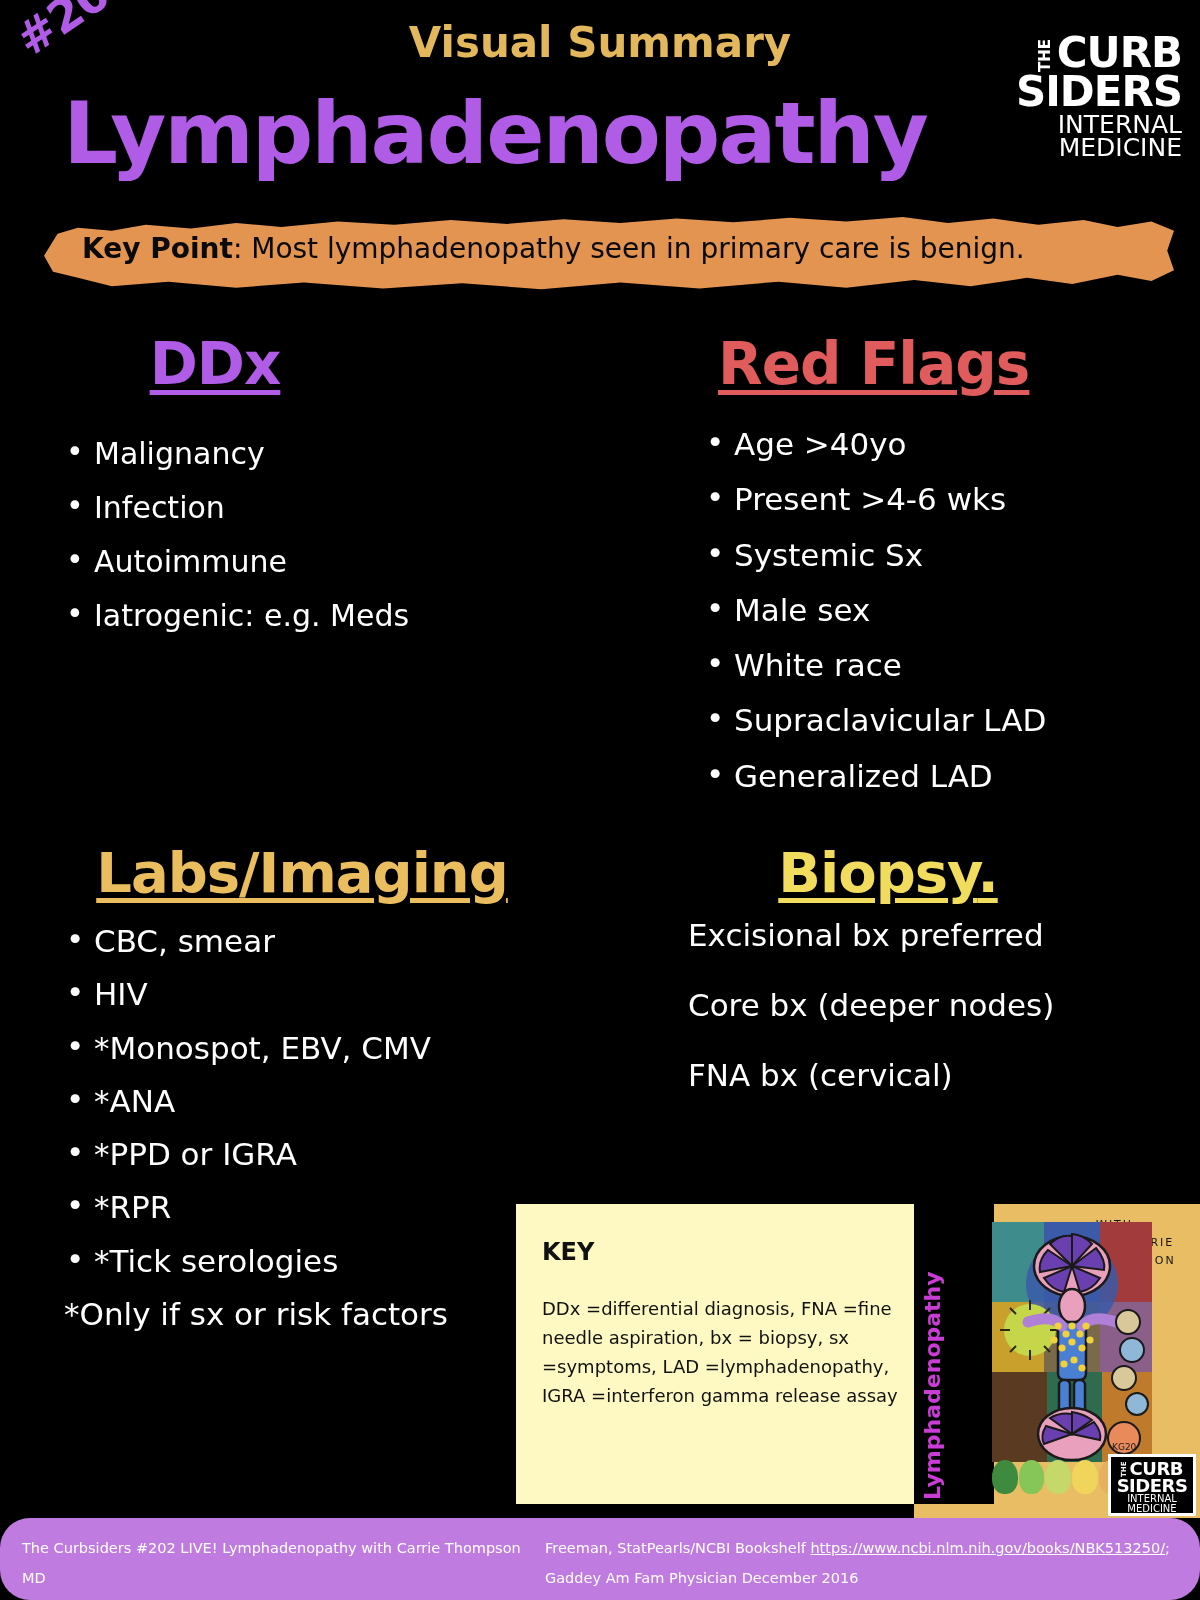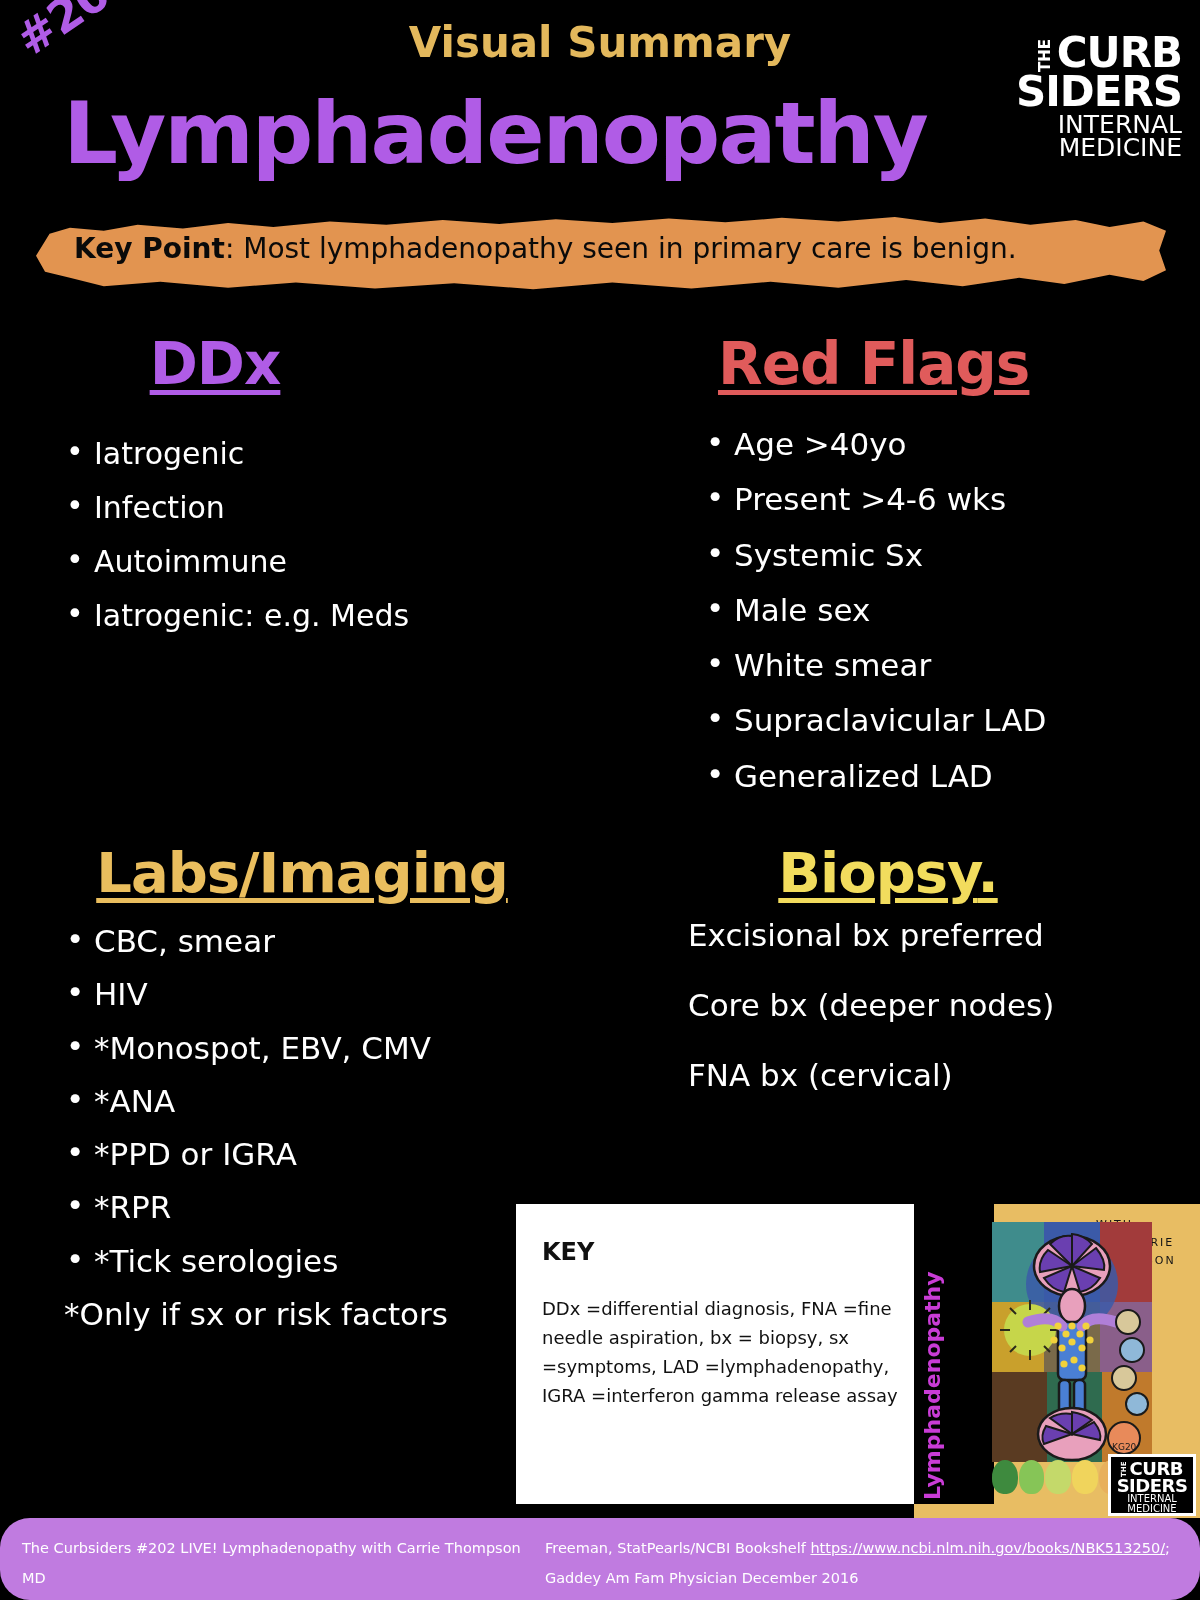--- a/index.html
+++ b/index.html
@@ -48,21 +48,21 @@
     font-size:15px; font-weight:bold; letter-spacing:0px;
     writing-mode:vertical-rl; transform:rotate(180deg);
     height:34px; line-height:1;
   }
   .logo .curb { font-size:42px; font-weight:bold; letter-spacing:-1px; }
   .logo .siders { font-size:42px; font-weight:bold; letter-spacing:-1px; display:block; }
   .logo .internal { font-size:25px; font-weight:normal; letter-spacing:0px; display:block; margin-top:2px;}
   .logo .medicine { font-size:25px; font-weight:normal; letter-spacing:0px; display:block; }
 
   
-  .keypoint-wrap { position:absolute; left:4px; top:200px; width:1040px; height:100px; }
+  .keypoint-wrap { position:absolute; left:12px; top:200px; width:1040px; height:100px; }
   .keypoint-bg {
     position:absolute; left:32px; top:14px; width:1130px; height:76px;
     background:#E29450;
     clip-path: polygon(
       0% 55%, 1.2% 26%, 3% 18%, 6% 22%, 9% 14%, 13% 19%, 17% 12%, 21% 17%,
       26% 10%, 31% 14%, 36% 8%, 41% 13%, 46% 7%, 51% 12%, 56% 6%, 61% 11%,
       66% 5%, 71% 10%, 76% 4%, 80% 12%, 84% 6%, 88% 14%, 92% 8%, 95% 17%,
       98% 10%, 100% 22%, 99.4% 48%, 100% 74%, 98% 88%, 95% 80%, 91% 92%,
       87% 84%, 82% 95%, 77% 87%, 71% 97%, 65% 89%, 58% 98%, 51% 90%,
       44% 99%, 37% 91%, 30% 98%, 23% 90%, 17% 97%, 11% 89%, 6% 95%,
@@ -120,21 +120,21 @@
   
   #sec-biopsy { left:688px; top:840px; width:440px; }
   #sec-biopsy .sec-title { font-size:56px; color:#F2DC5D; text-align:center; width:400px; }
   #sec-biopsy .b-line { font-size:31px; color:#fff; margin-top:34px; }
   #sec-biopsy .b-line.first { margin-top:12px; }
 
   
   .key-box {
     position:absolute; left:516px; top:1204px;
     width:398px; height:300px;
-    background:#ffffff;
+    background:#fef9c3;
     padding:34px 14px 0 26px;
   }
   .key-box .key-title { font-size:24px; font-weight:bold; color:#111; letter-spacing:0px; }
   .key-box .key-body { margin-top:28px; font-size:18px; color:#111; line-height:1.62; }
 
   
   .art-panel {
     position:absolute; left:914px; top:1204px;
     width:286px; height:314px;
     background:#E8BD63;
@@ -213,35 +213,35 @@
   <div class="keypoint-wrap">
     <div class="keypoint-bg"></div>
     <div class="keypoint-text">
       <b>Key Point</b><span>: </span><span>Most lymphadenopathy seen in primary care is benign.</span>
     </div>
   </div>
 
   <div class="sec" id="sec-ddx">
     <div class="sec-title">DDx</div>
     <ul class="bullets">
-      <li>Iatrogenic</li>
+      <li>Malignancy</li>
       <li>Infection</li>
       <li>Autoimmune</li>
       <li>Iatrogenic: e.g. Meds</li>
     </ul>
   </div>
 
   <div class="sec" id="sec-redflags">
     <div class="sec-title">Red Flags</div>
     <ul class="bullets">
       <li>Age &gt;40yo</li>
       <li>Present &gt;4-6 wks</li>
       <li>Systemic Sx</li>
       <li>Male sex</li>
-      <li>White smear</li>
+      <li>White race</li>
       <li>Supraclavicular LAD</li>
       <li>Generalized LAD</li>
     </ul>
   </div>
 
   <div class="sec" id="sec-labs">
     <div class="sec-title">Labs/Imaging</div>
     <ul class="bullets">
       <li>CBC, smear</li>
       <li>HIV</li>

